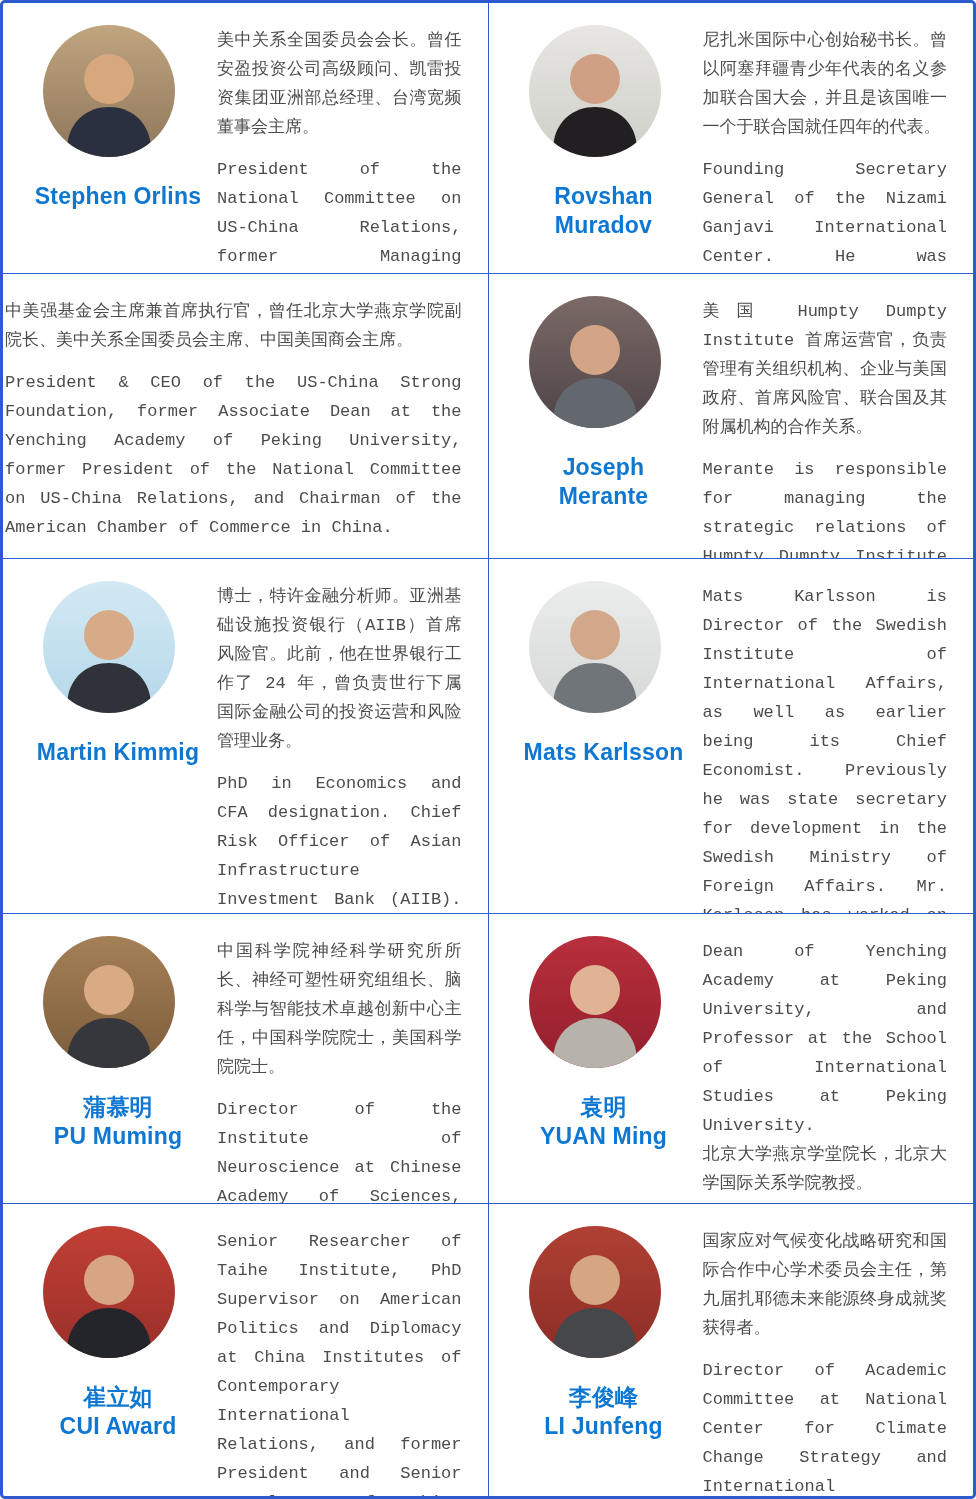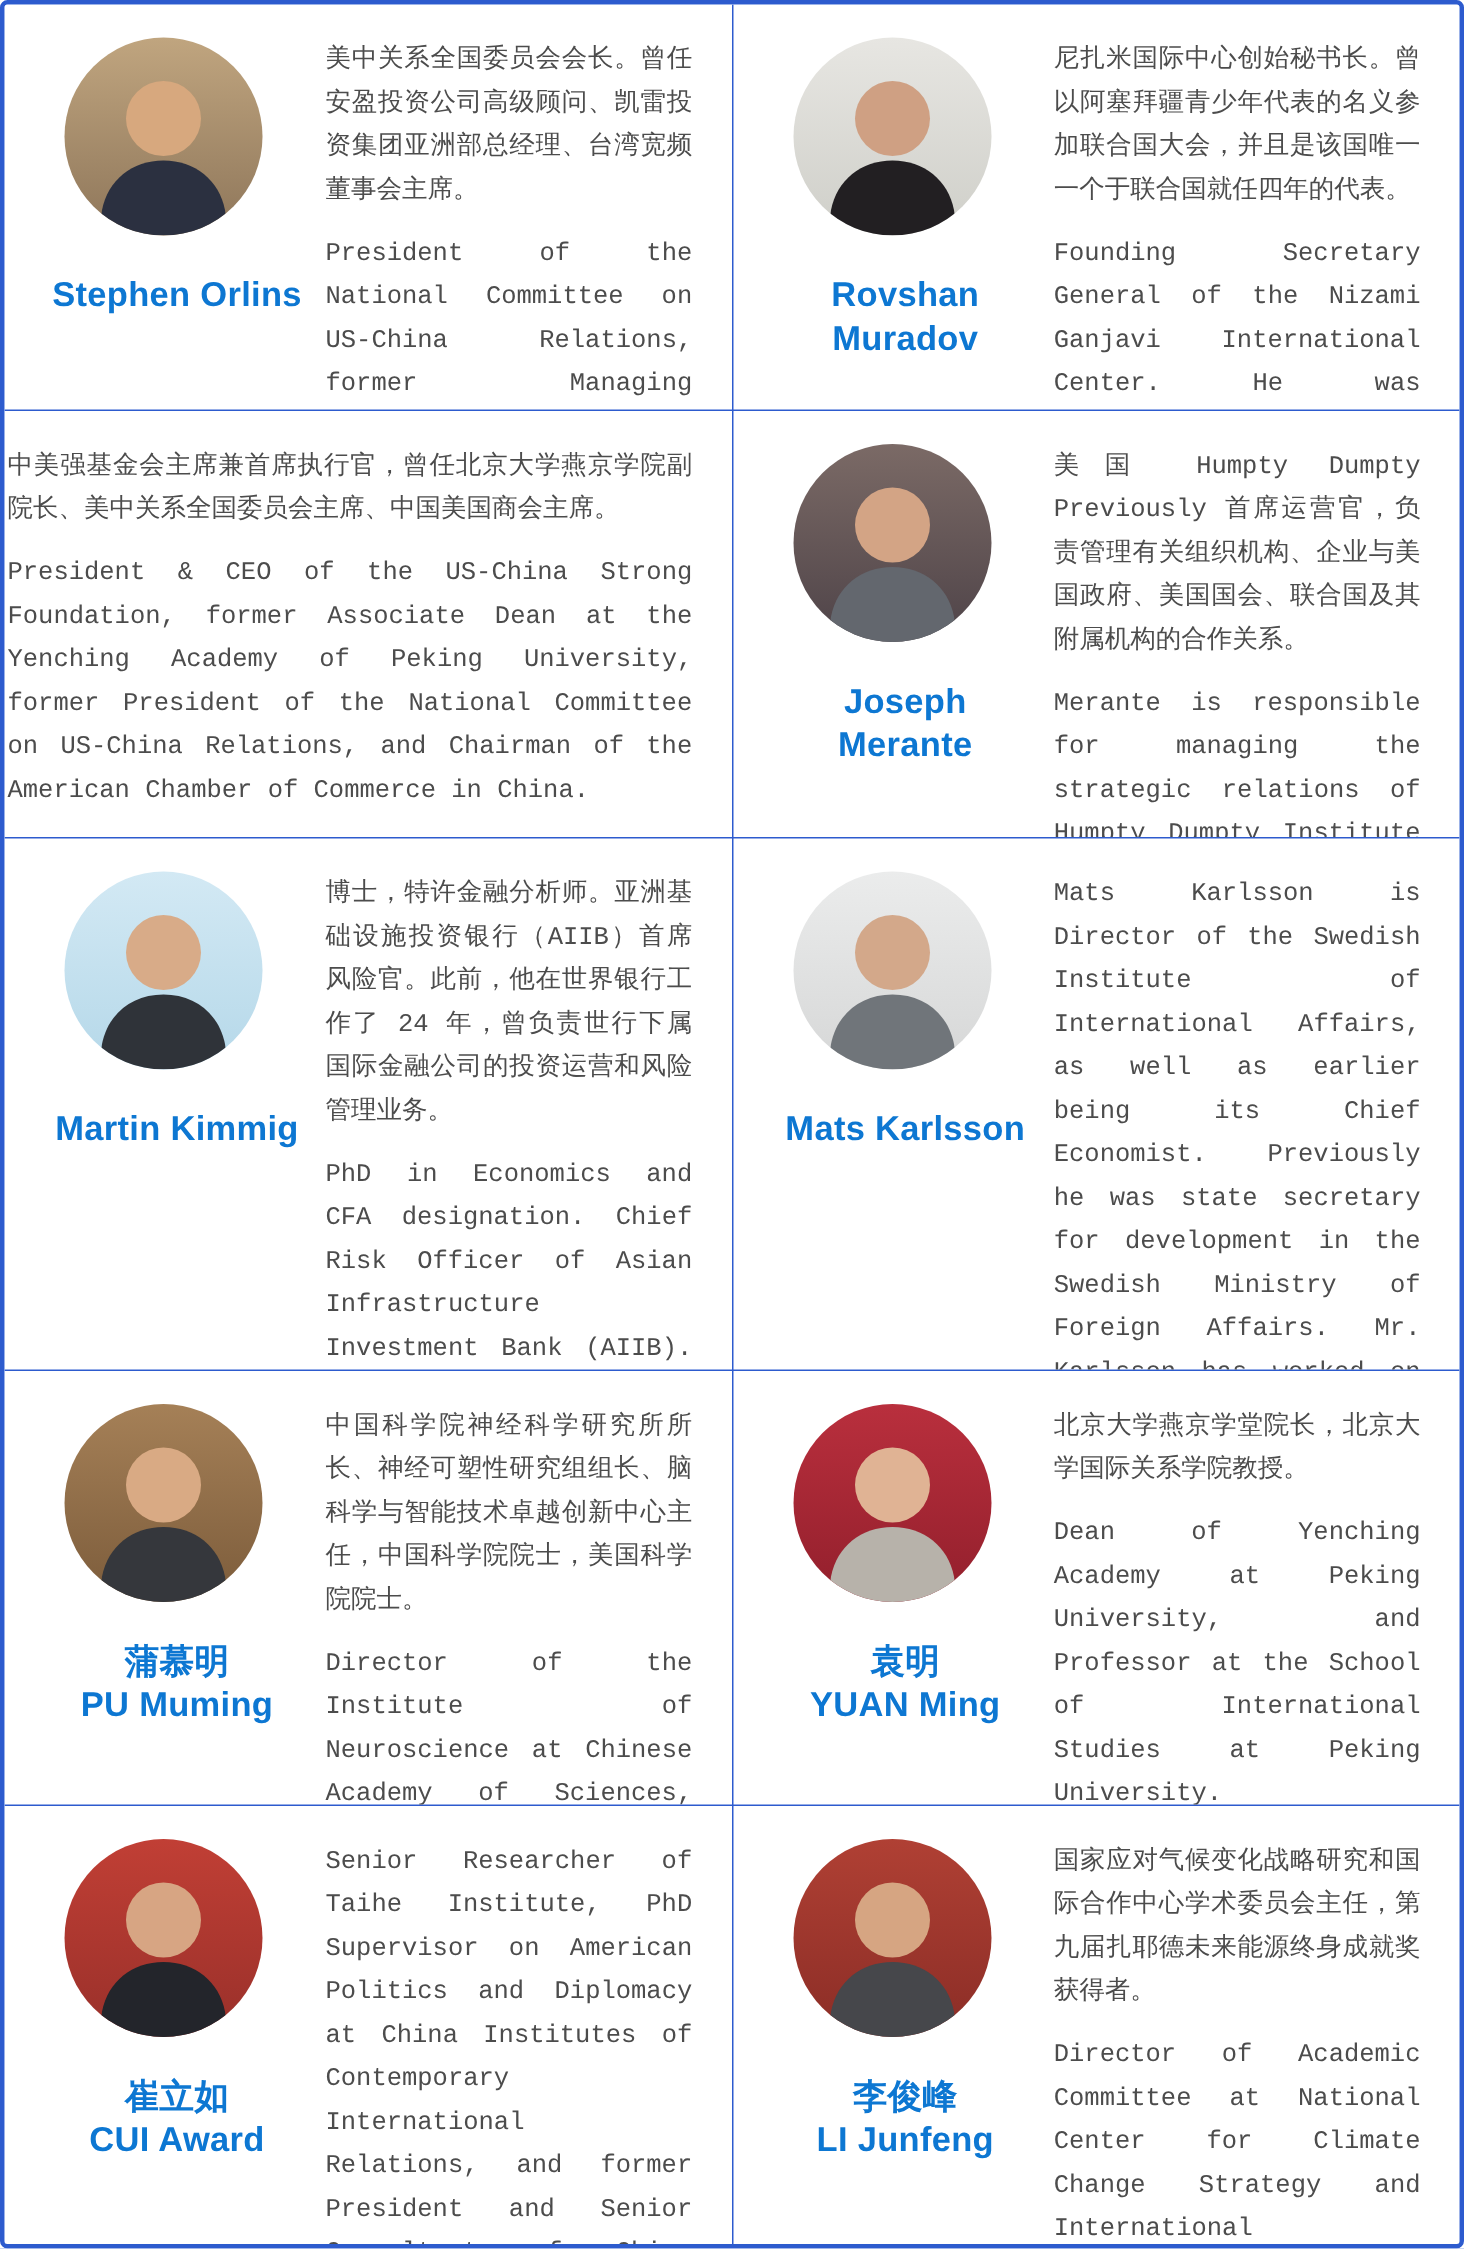--- a/index.html
+++ b/index.html
@@ -133,21 +133,21 @@
           <circle class="sil-head" cx="66" cy="54" r="25" style="fill: rgb(211, 164, 133);"></circle>
           <path class="sil-torso" d="M66 82 C 45 82 29 95 25 115 L 23 132 L 109 132 L 107 115 C 103 95 87 82 66 82 Z" style="fill: rgb(99, 103, 110);"></path>
         </svg>
       </div>
       <div class="name">
         <div>Joseph</div>
         <div>Merante</div>
       </div>
     </div>
     <div class="card-right">
-      <p class="bio bio-zh">美国 Humpty Dumpty Previously 首席运营官，负责管理有关组织机构、企业与美国政府、美国国会、联合国及其附属机构的合作关系。</p>
+      <p class="bio bio-zh">美国 Humpty Dumpty Institute 首席运营官，负责管理有关组织机构、企业与美国政府、首席风险官、联合国及其附属机构的合作关系。</p>
       <p class="bio bio-en">Merante is responsible for managing the strategic relations of Humpty Dumpty Institute with the U.S. Government, including the broad network of supporters and partners of the U.S. Congress, the United Nations and its affiliated agencies and institutes.</p>
     </div>
   </article>
 
   <article class="card">
     <div class="card-left">
       <div class="photo" style="background: linear-gradient(rgb(211, 233, 244), rgb(181, 216, 233));">
         <svg viewBox="0 0 132 132" aria-hidden="true">
           <circle class="sil-head" cx="66" cy="54" r="25" style="fill: rgb(216, 171, 136);"></circle>
           <path class="sil-torso" d="M66 82 C 45 82 29 95 25 115 L 23 132 L 109 132 L 107 115 C 103 95 87 82 66 82 Z" style="fill: rgb(47, 51, 57);"></path>
@@ -208,22 +208,22 @@
           <circle class="sil-head" cx="66" cy="54" r="25" style="fill: rgb(224, 179, 148);"></circle>
           <path class="sil-torso" d="M66 82 C 45 82 29 95 25 115 L 23 132 L 109 132 L 107 115 C 103 95 87 82 66 82 Z" style="fill: rgb(183, 178, 170);"></path>
         </svg>
       </div>
       <div class="name">
         <div>袁明</div>
         <div>YUAN Ming</div>
       </div>
     </div>
     <div class="card-right">
+      <p class="bio bio-en">Dean of Yenching Academy at Peking University, and Professor at the School of International Studies at Peking University.</p>
       <p class="bio bio-zh">北京大学燕京学堂院长，北京大学国际关系学院教授。</p>
-      <p class="bio bio-en">Dean of Yenching Academy at Peking University, and Professor at the School of International Studies at Peking University.</p>
     </div>
   </article>
 
   <article class="card">
     <div class="card-left">
       <div class="photo" style="background: linear-gradient(rgb(193, 63, 53), rgb(153, 48, 42));">
         <svg viewBox="0 0 132 132" aria-hidden="true">
           <circle class="sil-head" cx="66" cy="54" r="25" style="fill: rgb(215, 165, 131);"></circle>
           <path class="sil-torso" d="M66 82 C 45 82 29 95 25 115 L 23 132 L 109 132 L 107 115 C 103 95 87 82 66 82 Z" style="fill: rgb(35, 37, 43);"></path>
         </svg>

